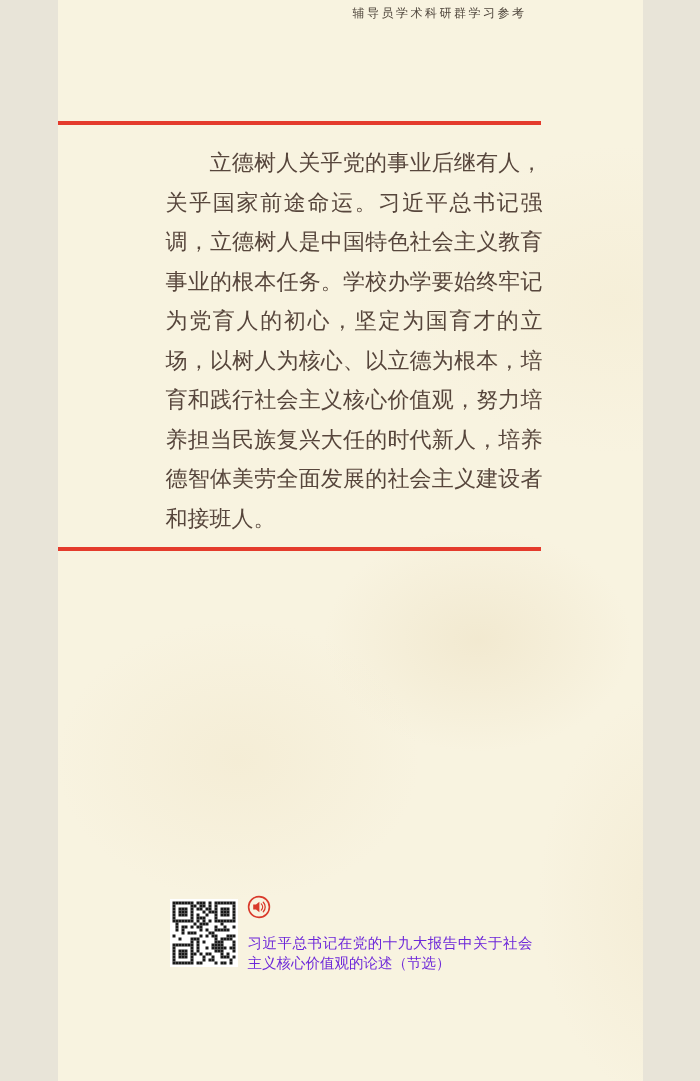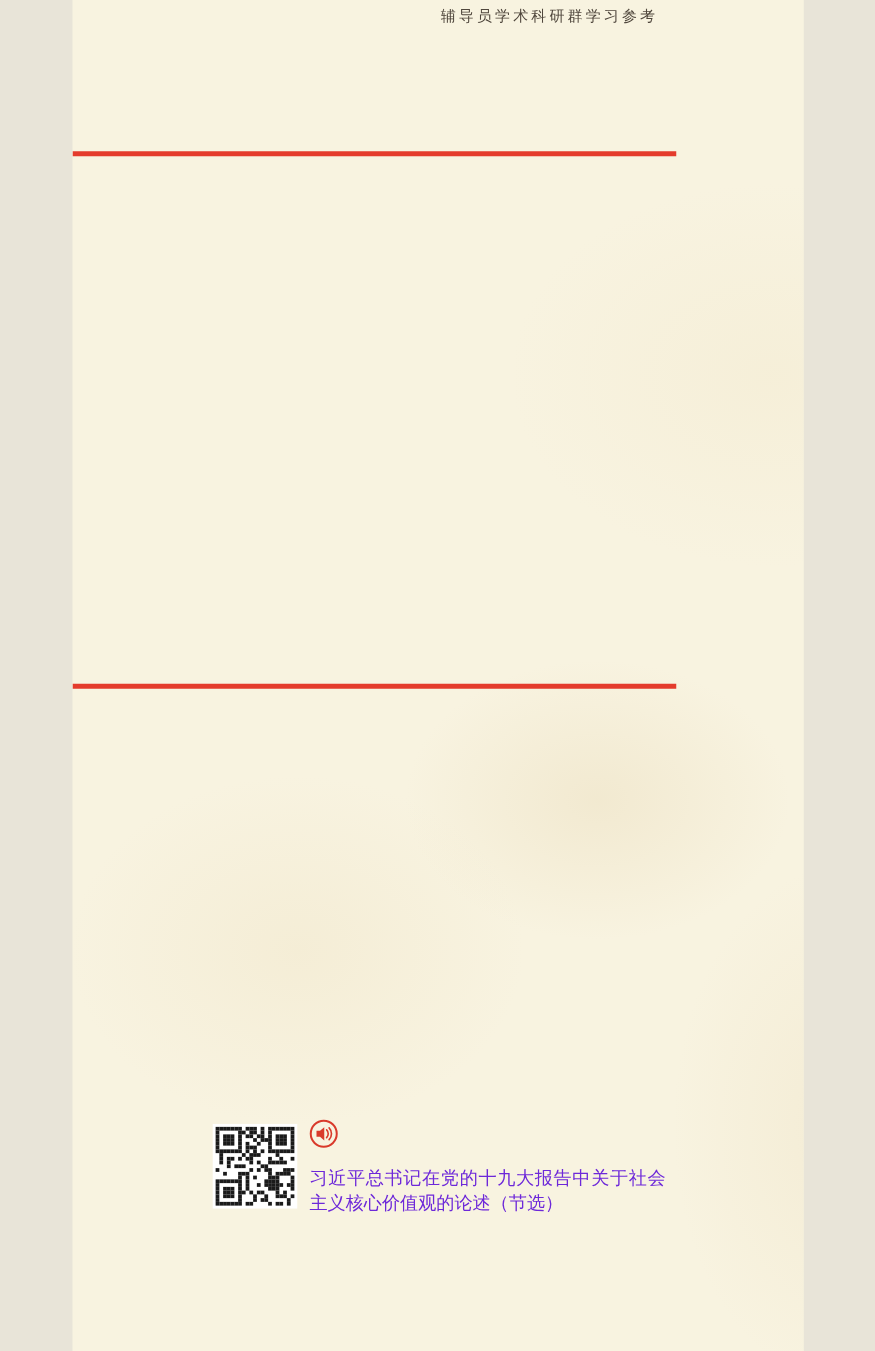--- a/index.html
+++ b/index.html
@@ -74,20 +74,21 @@
 </style>
 </head>
 <body>
 
 <div class="page">
 
   <div class="header-note">辅导员学术科研群学习参考</div>
 
   <div class="rule rule-top"></div>
 
+  <p class="quote">立德树人关乎党的事业后继有人，关乎国家前途命运。习近平总书记强调，立德树人是中国特色社会主义教育事业的根本任务。学校办学要始终牢记为党育人的初心，坚定为国育才的立场，以树人为核心、以立德为根本，培育和践行社会主义核心价值观，努力培养担当民族复兴大任的时代新人，培养德智体美劳全面发展的社会主义建设者和接班人。</p>
 
   <div class="rule rule-bottom"></div>
 
   <div class="footer">
 
     <svg class="qr" id="qr-svg" viewBox="0 0 68 68">
         <rect x="0" y="0" width="68" height="68" fill="#ffffff"></rect>
         <rect x="2.5" y="2.5" width="3" height="3" fill="#1a1a1a"></rect>
         <rect x="5.5" y="2.5" width="3" height="3" fill="#1a1a1a"></rect>
         <rect x="8.5" y="2.5" width="3" height="3" fill="#1a1a1a"></rect>

